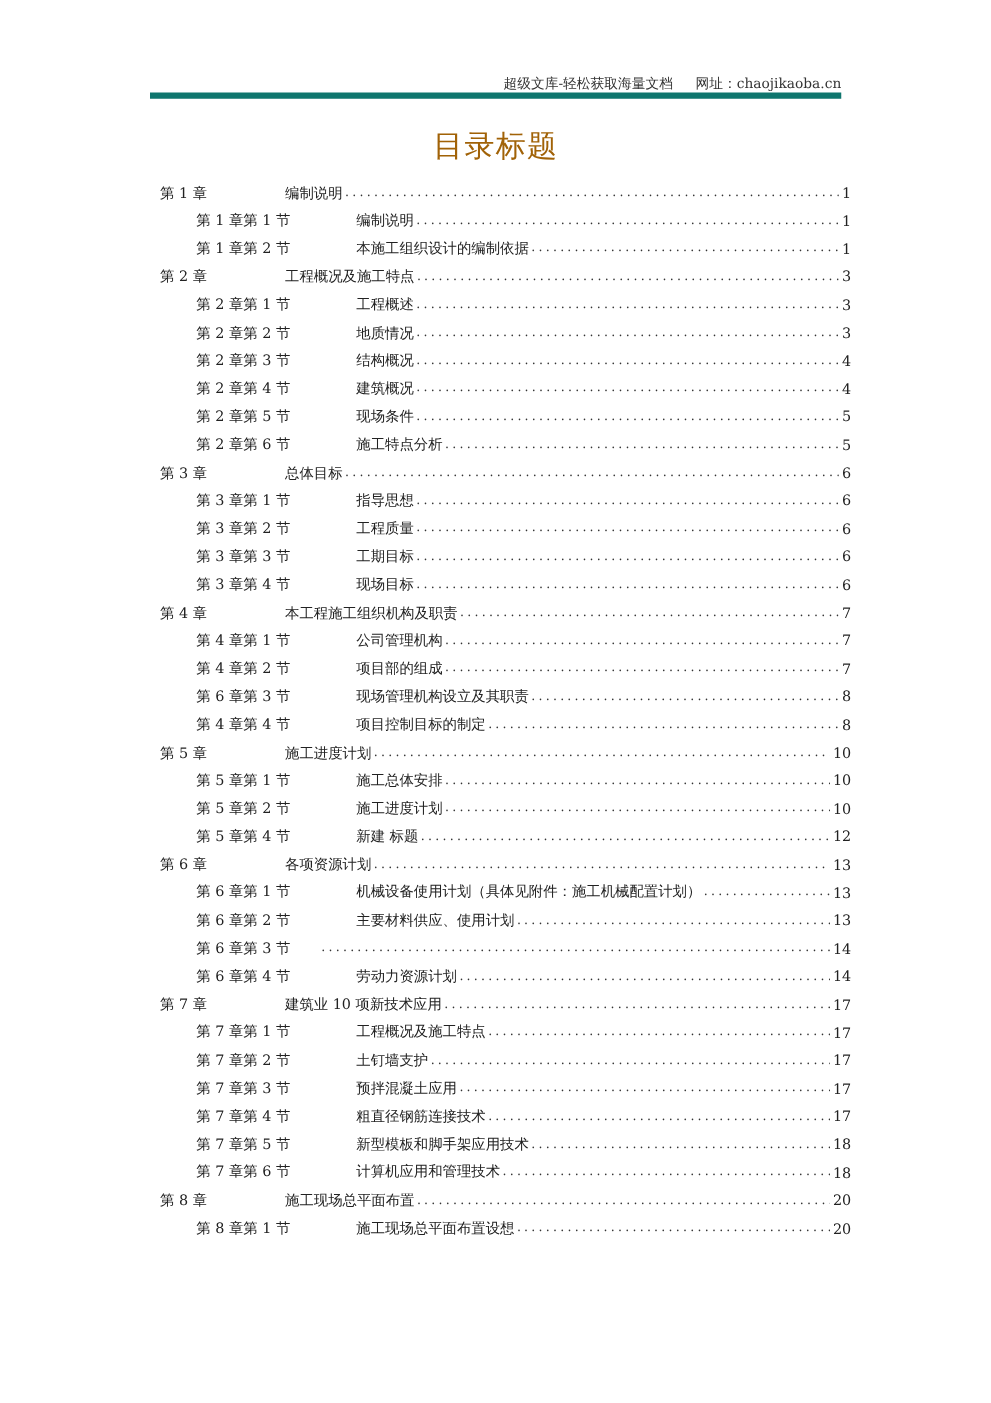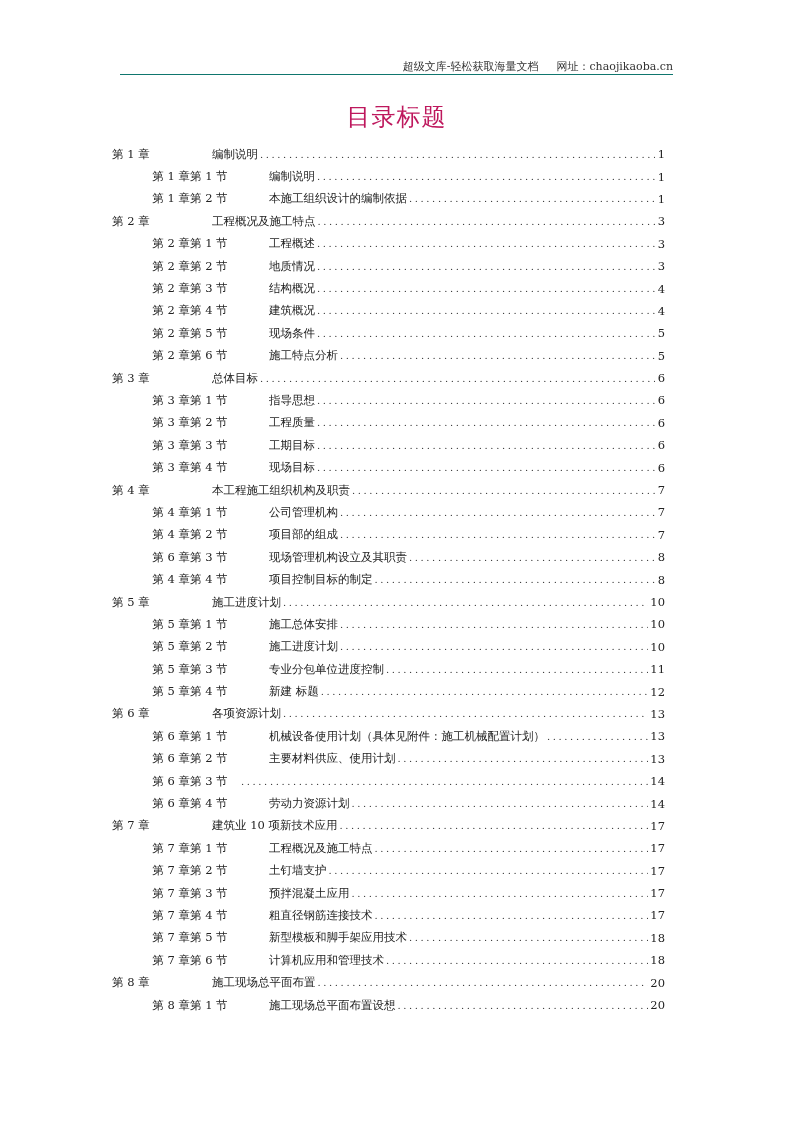--- a/index.html
+++ b/index.html
@@ -1,30 +1,30 @@
 <!DOCTYPE html>
 <html><head>
   <meta charset="utf-8">
   <style>
     html, body { margin: 0; padding: 0; background: #ffffff; }
     body { width: 793px; height: 1122px; position: relative; overflow: hidden;
            font-family: "DejaVu Serif", "Liberation Serif", serif; color: #222; }
     .header { position: absolute; left: 120px; top: 58px; width: 553px; height: 16px;
-              border-bottom: 1px solid #0f766e; font-size: 11px; color: #333; }
+              border-bottom: 5px solid #0f766e; font-size: 11px; color: #333; }
     .header-inner { position: absolute; right: 0; top: 1px; white-space: nowrap; }
     .header-inner .gap { display: inline-block; width: 18px; }
     .title { position: absolute; left: 0; width: 793px; top: 101px; text-align: center;
-             font-size: 24px; color: #be185d; letter-spacing: 1px; }
-    .toc { position: absolute; left: 112px; top: 143px; width: 553px; }
+             font-size: 24px; color: #a16207; letter-spacing: 1px; }
+    .toc { position: absolute; left: 128px; top: 143px; width: 553px; }
     .row { position: relative; height: 22.4px; display: flex; align-items: center;
            font-size: 11.5px; white-space: nowrap; }
     .row .num { flex: 0 0 auto; }
     .row.chapter .num { width: 70px; }
     .row.section { padding-left: 29px; }
-    .row.section .num { width: 98px; text-align: center; }
+    .row.section .num { width: 98px; }
     .row .label { flex: 0 0 auto; margin-left: 30px; }
     .row .dots { flex: 1 1 auto; overflow: hidden; color: #333; margin: 0 2px;
                  letter-spacing: 2.6px; font-size: 10px; }
     .row .dots::before { content: "........................................................................................................................................................"; }
     .row .page { flex: 0 0 auto; text-align: right; min-width: 8px; }
   </style>
 </head>
 <body>
 
 <div class="header">
@@ -168,26 +168,20 @@
       <span class="dots"></span>
       <span class="page">10</span>
     </div>
     <div class="row section">
       <span class="num">第 5 章第 2 节</span>
       <span class="label">施工进度计划</span>
       <span class="dots"></span>
       <span class="page">10</span>
     </div>
     <div class="row section">
-      <span class="num">第 5 章第 3 节</span>
-      <span class="label">专业分包单位进度控制</span>
-      <span class="dots"></span>
-      <span class="page">11</span>
-    </div>
-    <div class="row section">
       <span class="num">第 5 章第 4 节</span>
       <span class="label">新建 标题</span>
       <span class="dots"></span>
       <span class="page">12</span>
     </div>
     <div class="row chapter">
       <span class="num">第 6 章</span>
       <span class="label">各项资源计划</span>
       <span class="dots"></span>
       <span class="page">13</span>

